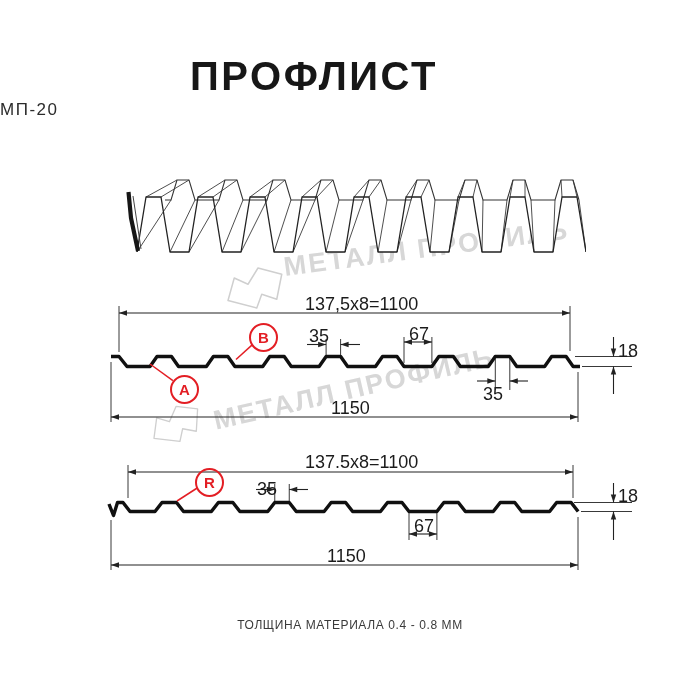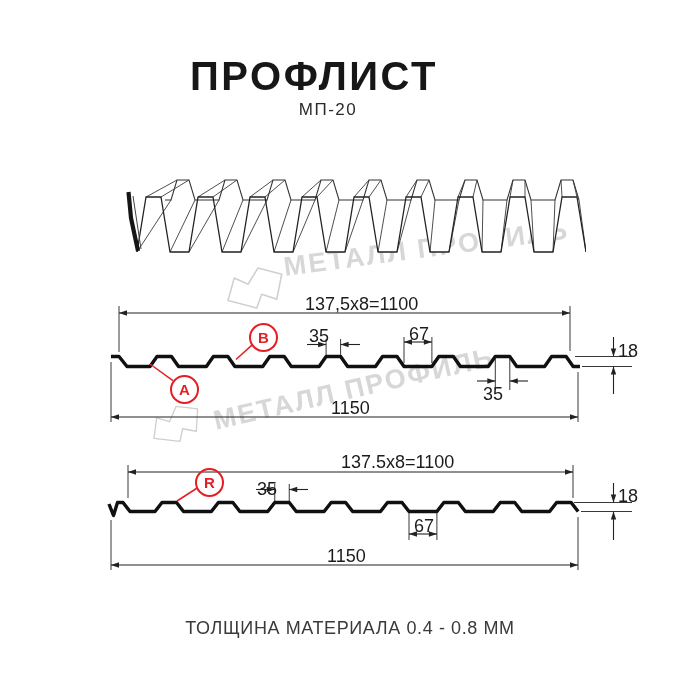--- a/index.html
+++ b/index.html
@@ -1,23 +1,23 @@
 <!DOCTYPE html>
 <html><head>
 <meta charset="utf-8">
 <style>
   html,body{margin:0;padding:0;background:#ffffff;}
   .stage{position:relative;width:700px;height:700px;background:#ffffff;overflow:hidden;
          font-family:"Liberation Sans", sans-serif;}
   .title{position:absolute;left:0;top:54px;width:628px;text-align:center;
          font-size:40px;font-weight:bold;letter-spacing:2.5px;color:#171717;z-index:3;}
-  .subtitle{position:absolute;left:0;top:100px;width:656px;text-align:center;
+  .subtitle{position:absolute;left:0;top:100px;width:656px;text-align:left;
          font-size:17px;font-weight:normal;letter-spacing:1.5px;color:#2b2b2b;z-index:3;}
   .footer{position:absolute;left:0;top:618px;width:700px;text-align:center;
-         font-size:18px;color:#3a3a3a;letter-spacing:0.6px;z-index:3;}
+         font-size:12px;color:#3a3a3a;letter-spacing:0.6px;z-index:3;}
   .dim{position:absolute;font-size:18px;color:#1b1b1b;white-space:nowrap;z-index:3;}
   .marker{position:absolute;width:25px;height:25px;border:2px solid #E31E24;border-radius:50%;
          display:flex;align-items:center;justify-content:center;
          font-size:15px;font-weight:bold;color:#E31E24;z-index:4;background:transparent;}
   .wm{position:absolute;font-size:27px;font-weight:bold;letter-spacing:2px;color:#d7d7d7;
       white-space:nowrap;transform-origin:left center;z-index:1;}
   .wm1{left:284px;top:252px;transform:rotate(-7.5deg);}
   .wm2{left:214px;top:406px;transform:rotate(-13deg);}
   svg.canvas{position:absolute;left:0;top:0;z-index:2;pointer-events:none;}
 </style>
@@ -162,21 +162,21 @@
       </g>
   </svg>
 
   <div class="dim" style="left:305px;top:294px;">137,5x8=1100</div>
   <div class="dim" style="left:309px;top:326px;">35</div>
   <div class="dim" style="left:409px;top:324px;">67</div>
   <div class="dim" style="left:618px;top:341px;">18</div>
   <div class="dim" style="left:483px;top:384px;">35</div>
   <div class="dim" style="left:331px;top:398px;">1150</div>
 
-  <div class="dim" style="left:305px;top:452px;margin-left:36px;">137.5x8=1100</div>
+  <div class="dim" style="left:305px;top:452px;">137.5x8=1100</div>
   <div class="dim" style="left:257px;top:479px;">35</div>
   <div class="dim" style="left:414px;top:516px;">67</div>
   <div class="dim" style="left:618px;top:486px;">18</div>
   <div class="dim" style="left:327px;top:546px;">1150</div>
 
   <div class="marker" style="left:170px;top:375px;">
     <span>A</span>
   </div>
   <div class="marker" style="left:249px;top:323px;">
     <span>B</span>

